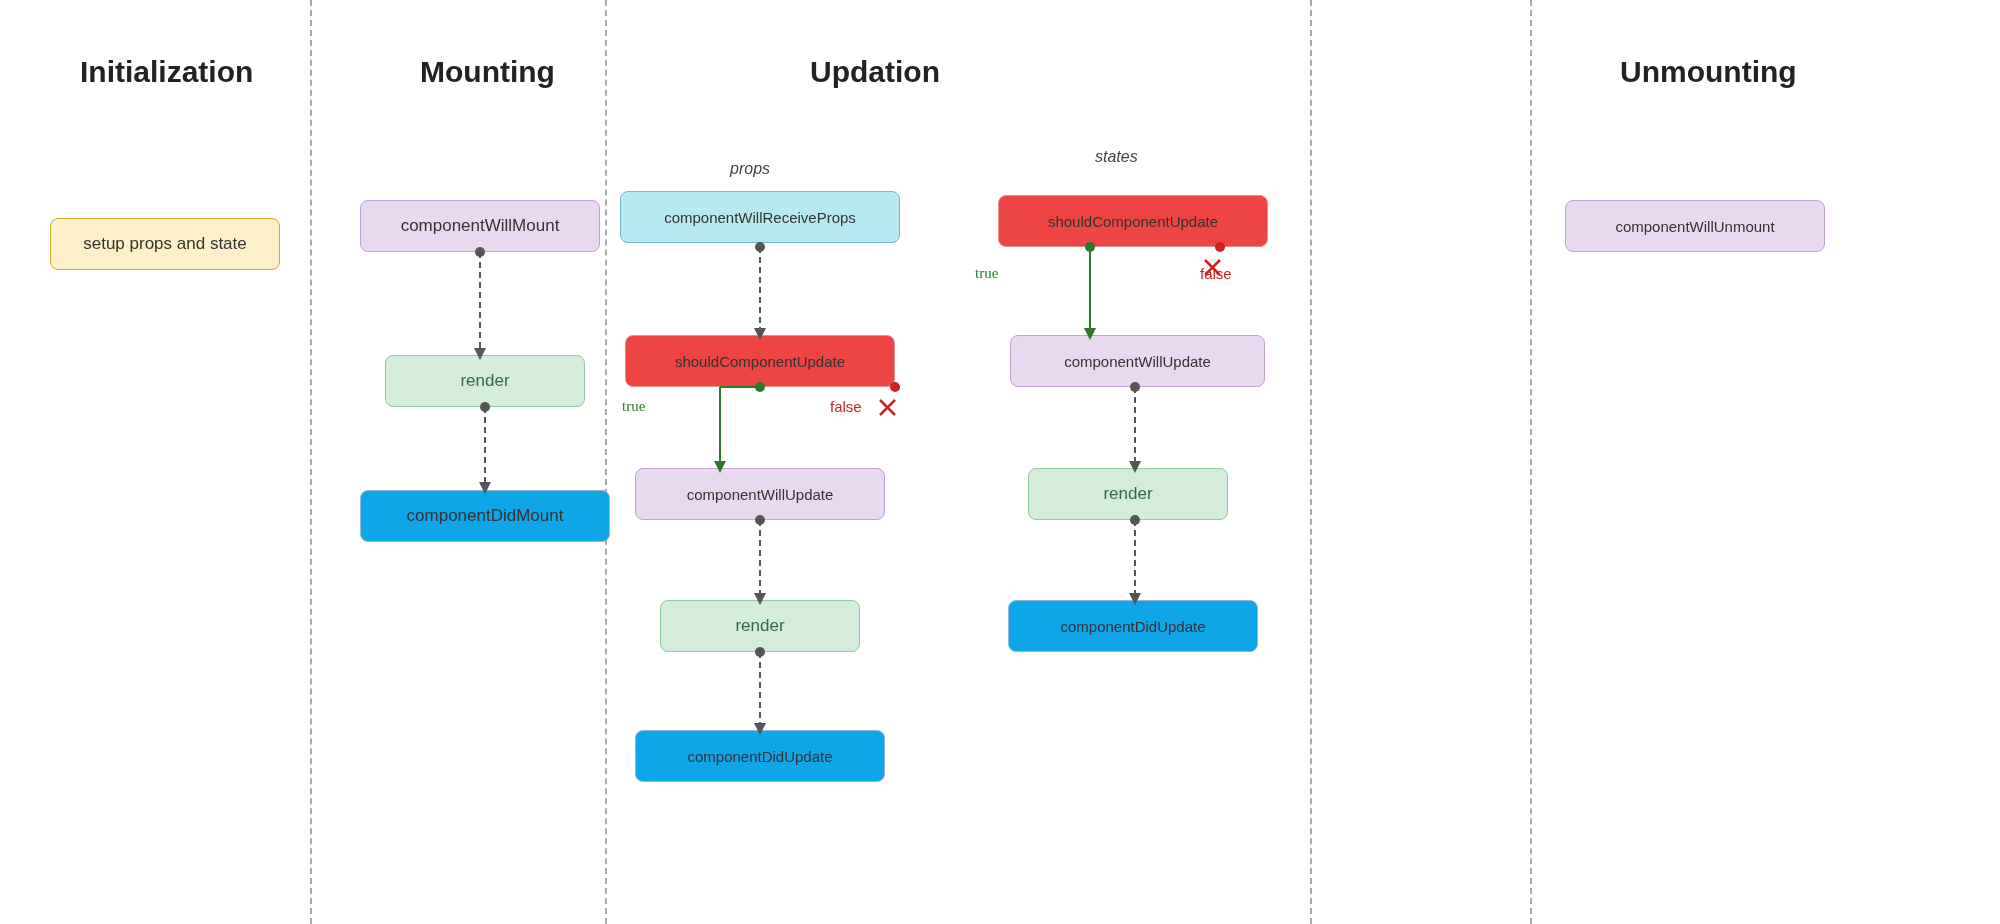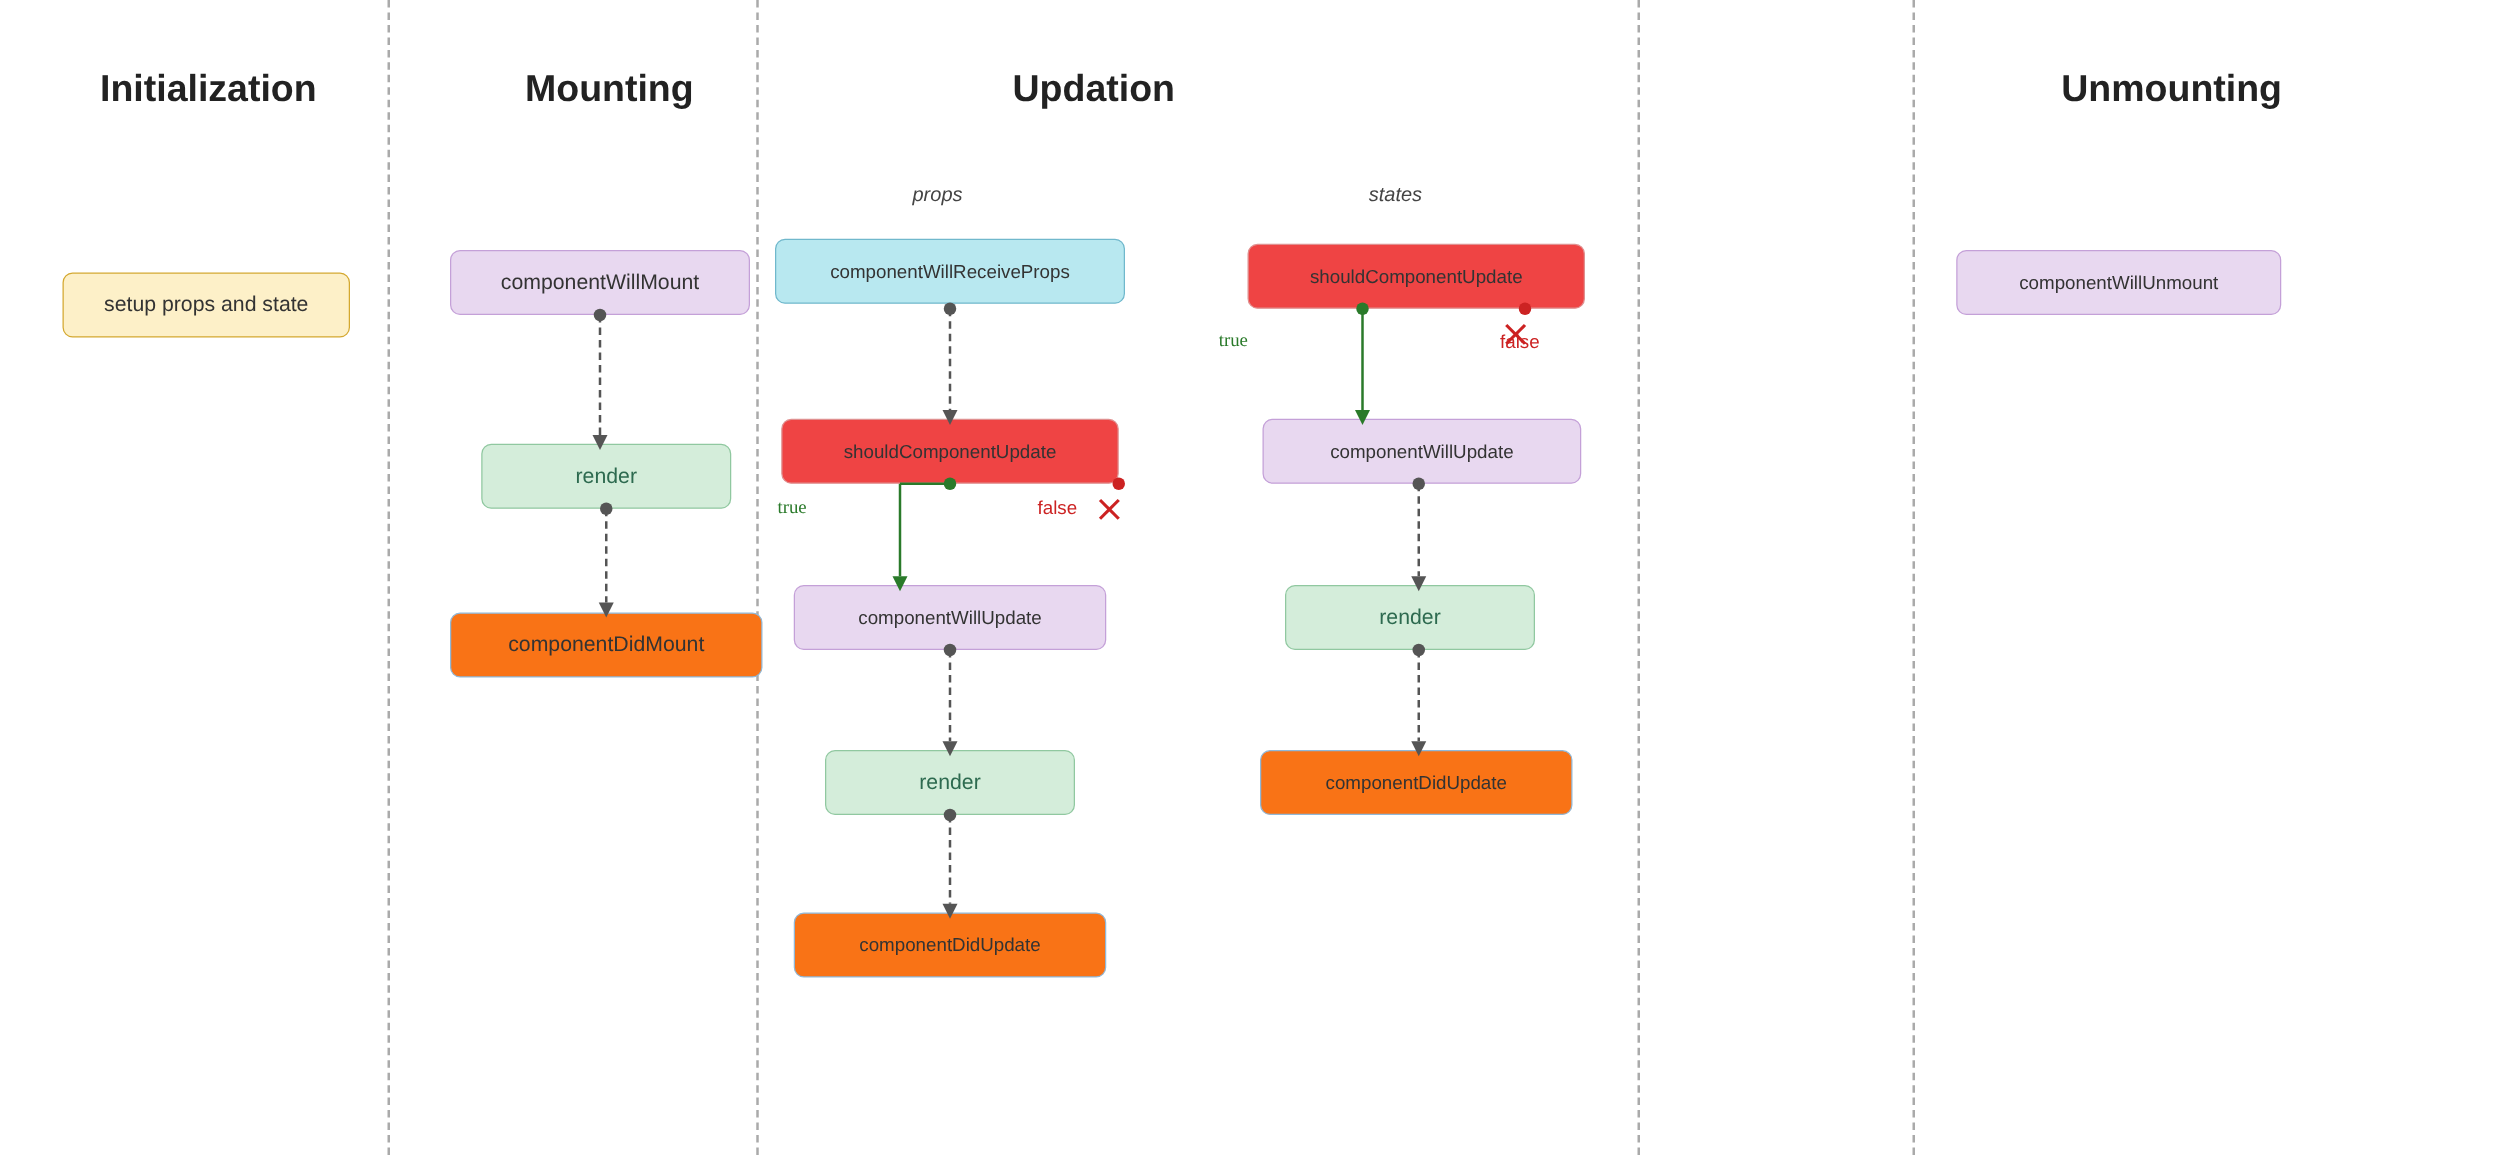--- a/index.html
+++ b/index.html
@@ -16,21 +16,21 @@
       background: #e8d8f0;
       border: 1.5px solid #c4a0d8;
       color: #333;
     }
     .box-green {
       background: #d4edda;
       border: 1.5px solid #90c8a0;
       color: #2d6a4f;
     }
     .box-blue {
-      background: #f97316;
+      background: #0ea5e9;
       border: 1.5px solid #90b8d8;
       color: #333;
     }
     .box-pink {
       background: #ef4444;
       border: 1.5px solid #e09090;
       color: #333;
     }
     .box-cyan {
       background: #b8e8f0;
@@ -108,23 +108,23 @@
     }
   </style>
 </head>
 <body>
 
 <div class="diagram-area">
 
   <div class="title" style="left:80px; top:55px;">Initialization</div>
   <div class="title" style="left:420px; top:55px;">Mounting</div>
   <div class="title" style="left:810px; top:55px;">Updation</div>
-  <div class="title" style="left:1620px; top:55px;margin-left:29px;">Unmounting</div>
-
-  <div class="sub-label" style="left:730px; top:148px;">props</div>
+  <div class="title" style="left:1620px; top:55px;">Unmounting</div>
+
+  <div class="sub-label" style="left:730px; top:160px;">props</div>
   <div class="sub-label" style="left:1095px; top:148px;">states</div>
 
   <div style="position:absolute;top:0;bottom:0;left:310px;width:2px;border-left:2px dashed #aaa;"></div>
   <div style="position:absolute;top:0;bottom:0;left:605px;width:2px;border-left:2px dashed #aaa;"></div>
   <div style="position:absolute;top:0;bottom:0;left:1310px;width:2px;border-left:2px dashed #aaa;"></div>
   <div style="position:absolute;top:0;bottom:0;left:1530px;width:2px;border-left:2px dashed #aaa;"></div>
 
   <div class="node box-yellow" style="left:50px;top:218px;width:230px;height:52px;display:flex;align-items:center;justify-content:center;">setup props and state</div>
 
   <div class="node box-purple" style="left:360px;top:200px;width:240px;height:52px;display:flex;align-items:center;justify-content:center;">componentWillMount</div>

